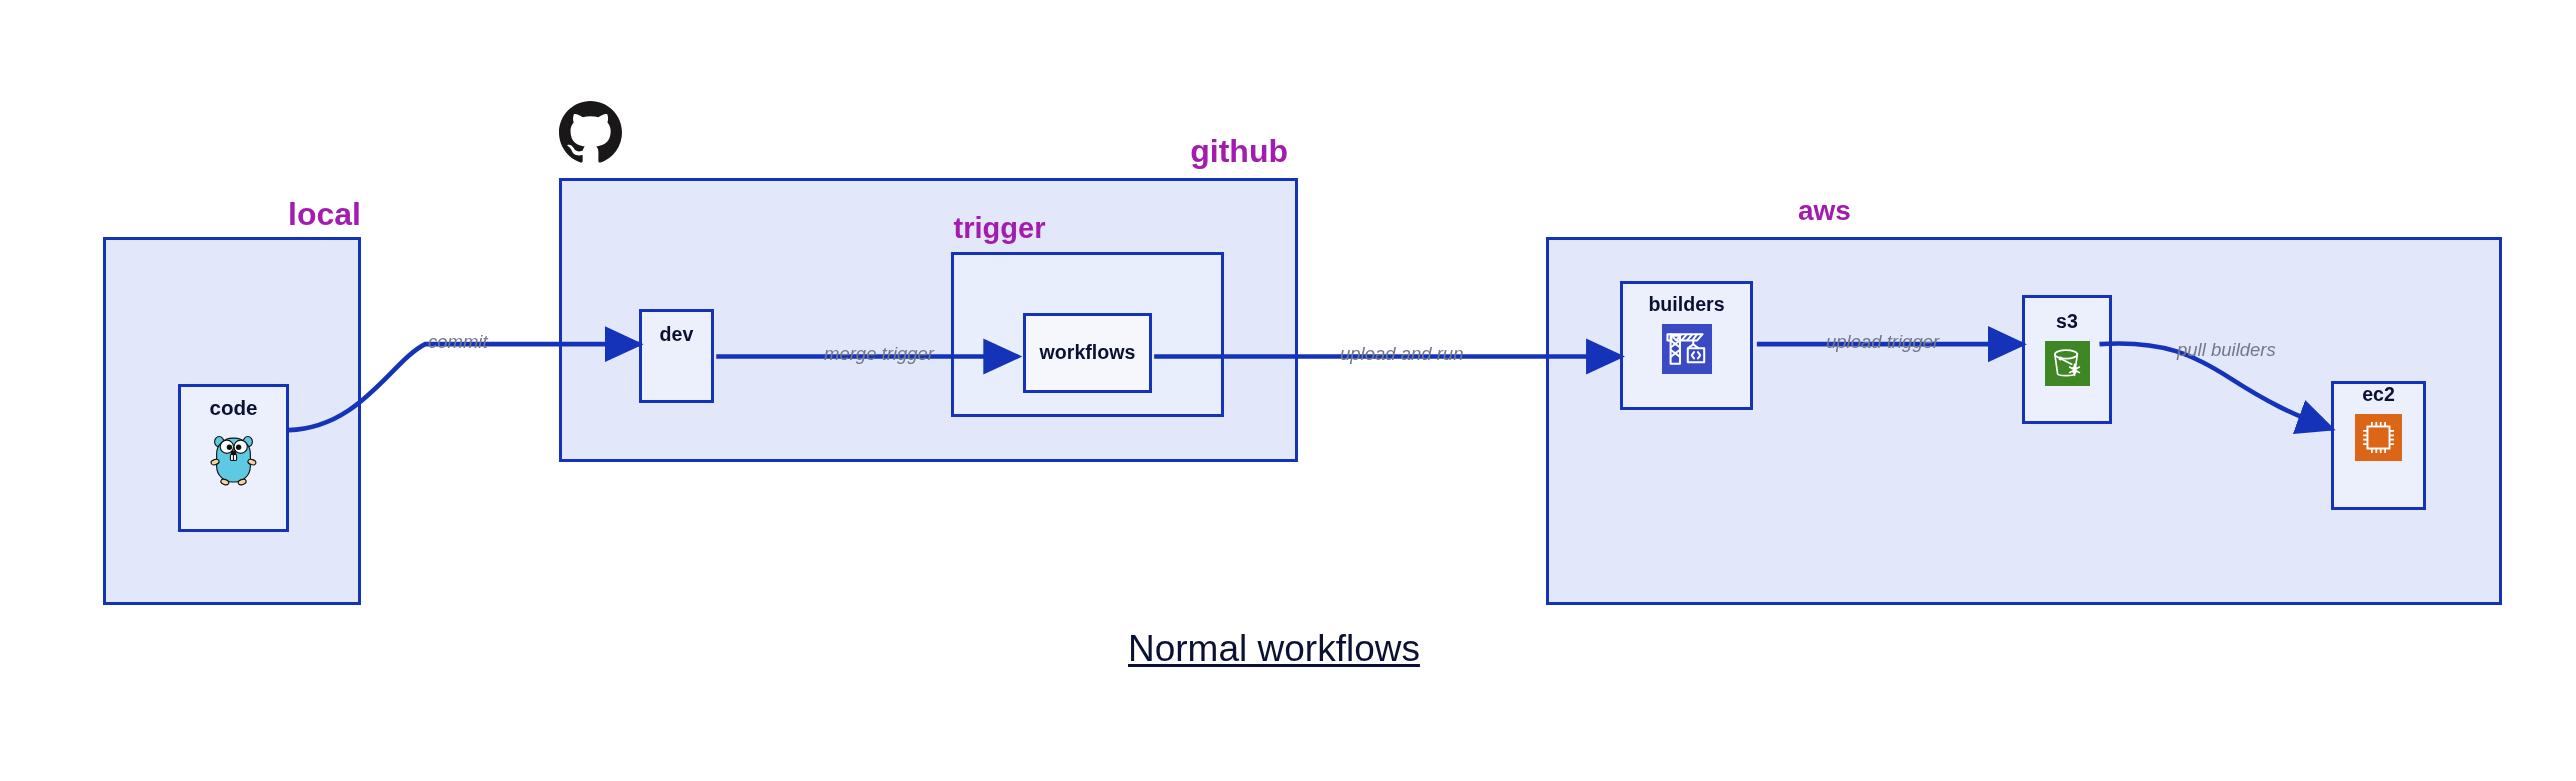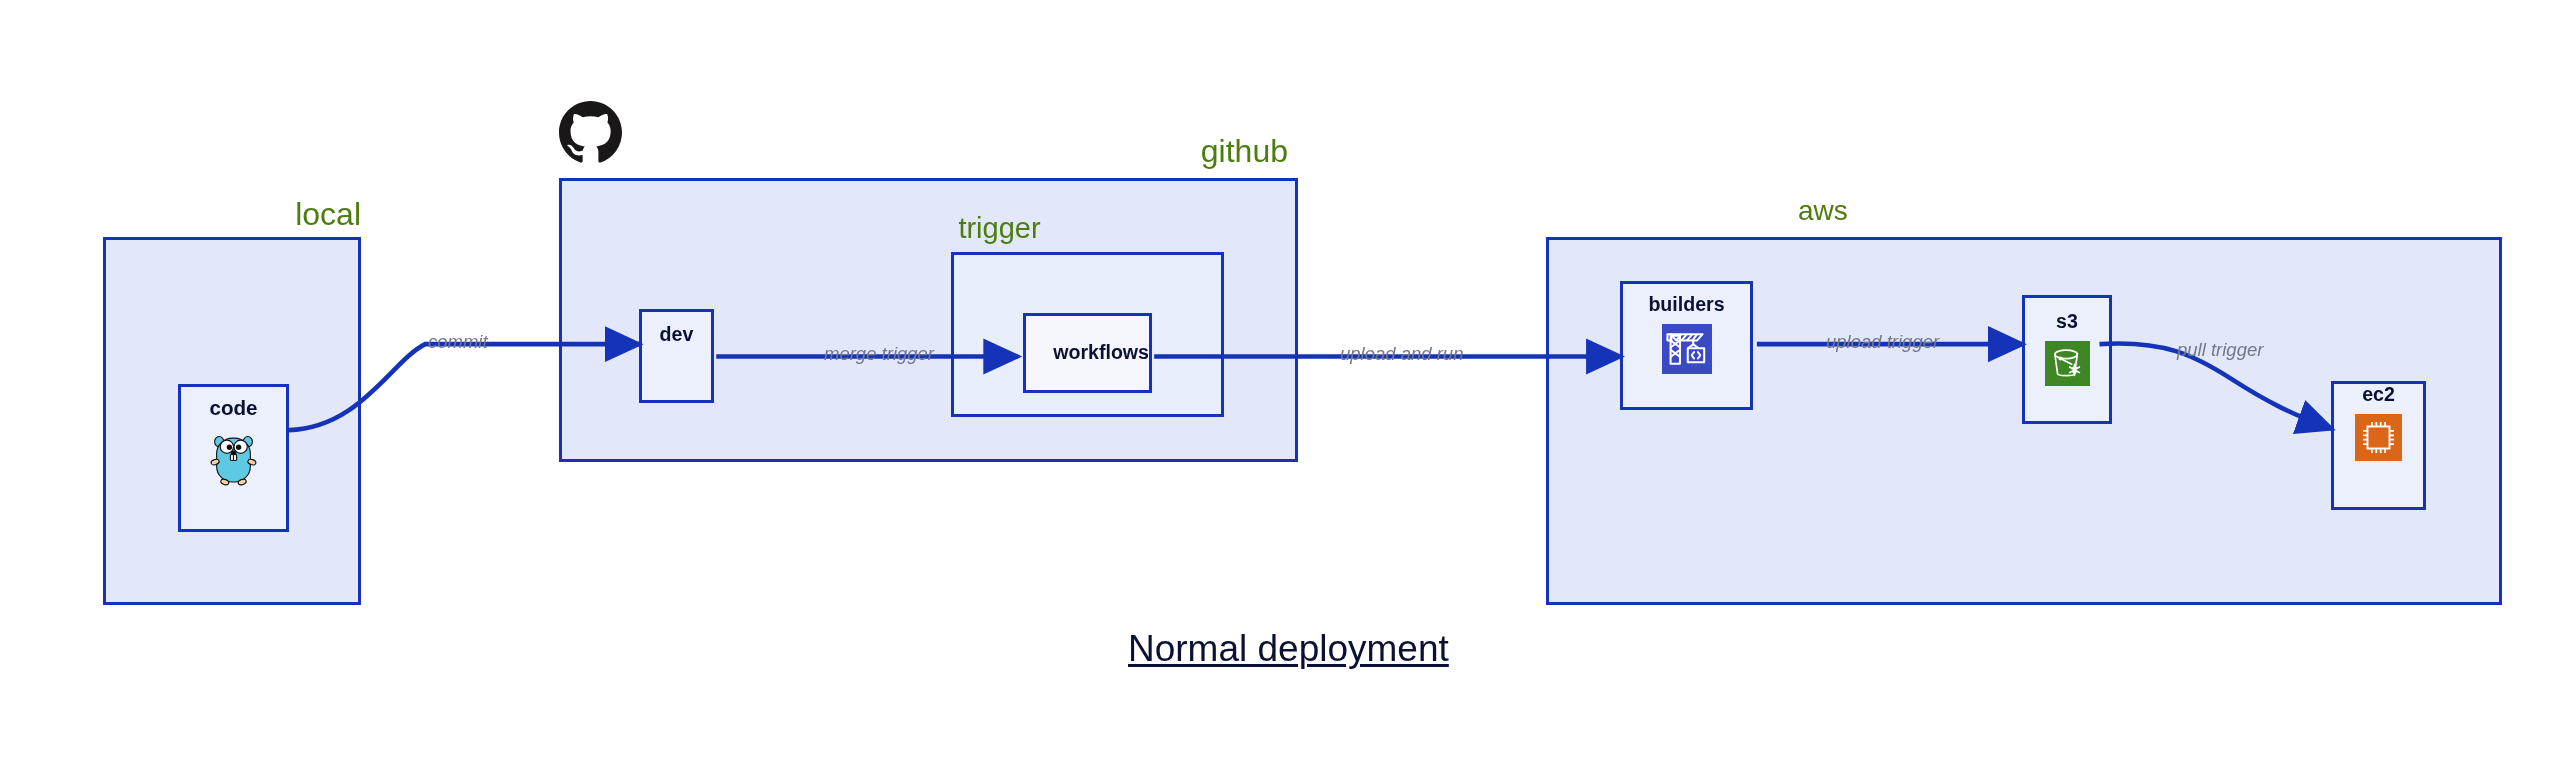--- a/index.html
+++ b/index.html
@@ -26,22 +26,22 @@
     border: 3.6px solid #1433B8;
     box-sizing: border-box;
   }
   .group.local   { background: #E2E7FA; }
   .group.github  { background: #E2E7FA; }
   .group.aws     { background: #E2E7FA; }
   .group.master  { background: #E9EEFC; border-width: 3.1px; }
 
   .group-label {
     position: absolute;
-    color: #4d7c0f;
-    font-weight: 400;
+    color: #a21caf;
+    font-weight: 700;
     white-space: nowrap;
     text-align: right;
     font-family: "Liberation Sans", sans-serif;
   }
 
   
   .node {
     position: absolute;
     background: #EBF0FC;
     border: 3.6px solid #1433B8;
@@ -173,21 +173,21 @@
   <div class="group github" style="left:559px; top:178px; width:739px; height:284px;"></div>
 
   <div class="group-label" style="left:855px; top:212px; width:289px; text-align:center; font-size:29px;">trigger</div>
 
   <div class="group master" style="left:951px; top:252px; width:273px; height:165px;"></div>
 
   <div class="node" style="left:639px; top:309px; width:75px; height:94px; padding-top:13.4px; justify-content:flex-start;">
     <div class="node-label" style="font-size:19.6px;">dev</div>
   </div>
 
-  <div class="node workflows" style="left:1023px; top:313px; width:129px; height:80px; justify-content:center;align-items:flex-end;">
+  <div class="node workflows" style="left:1023px; top:313px; width:129px; height:80px; justify-content:center;">
     <div class="node-label" style="font-size:19.6px;">workflows</div>
   </div>
 
   <div class="group-label" style="left:1798px; top:195px; width:721px; text-align:left; font-size:28px;">aws</div>
 
   <div class="group aws" style="left:1546px; top:237px; width:956px; height:368px;"></div>
 
   <div class="node" style="left:1620px; top:281px; width:133px; height:129px; padding-top:11.3px;">
     <div class="node-label" style="font-size:19.6px;">builders</div>
     <div class="node-icon" style="margin-top:9.3px;">
@@ -255,18 +255,18 @@
   </div>
 
   <div class="edge-label" style="left:428px; top:331px; font-size:18.5px;">commit</div>
 
   <div class="edge-label" style="left:824px; top:343px; font-size:18.5px;">merge trigger</div>
 
   <div class="edge-label" style="left:1340px; top:343px; font-size:18.5px;">upload and run</div>
 
   <div class="edge-label" style="left:1826px; top:331px; font-size:18.5px;">upload trigger</div>
 
-  <div class="edge-label" style="left:2177px; top:339px; font-size:18.5px;">pull trigger</div>
-
-  <div class="diagram-title" style="left:1128px; top:628px; font-size:37px;">Normal deployment</div>
+  <div class="edge-label" style="left:2177px; top:339px; font-size:18.5px;">pull builders</div>
+
+  <div class="diagram-title" style="left:1128px; top:628px; font-size:37px;">Normal workflows</div>
 
 </div>
 
 
 </body></html>

